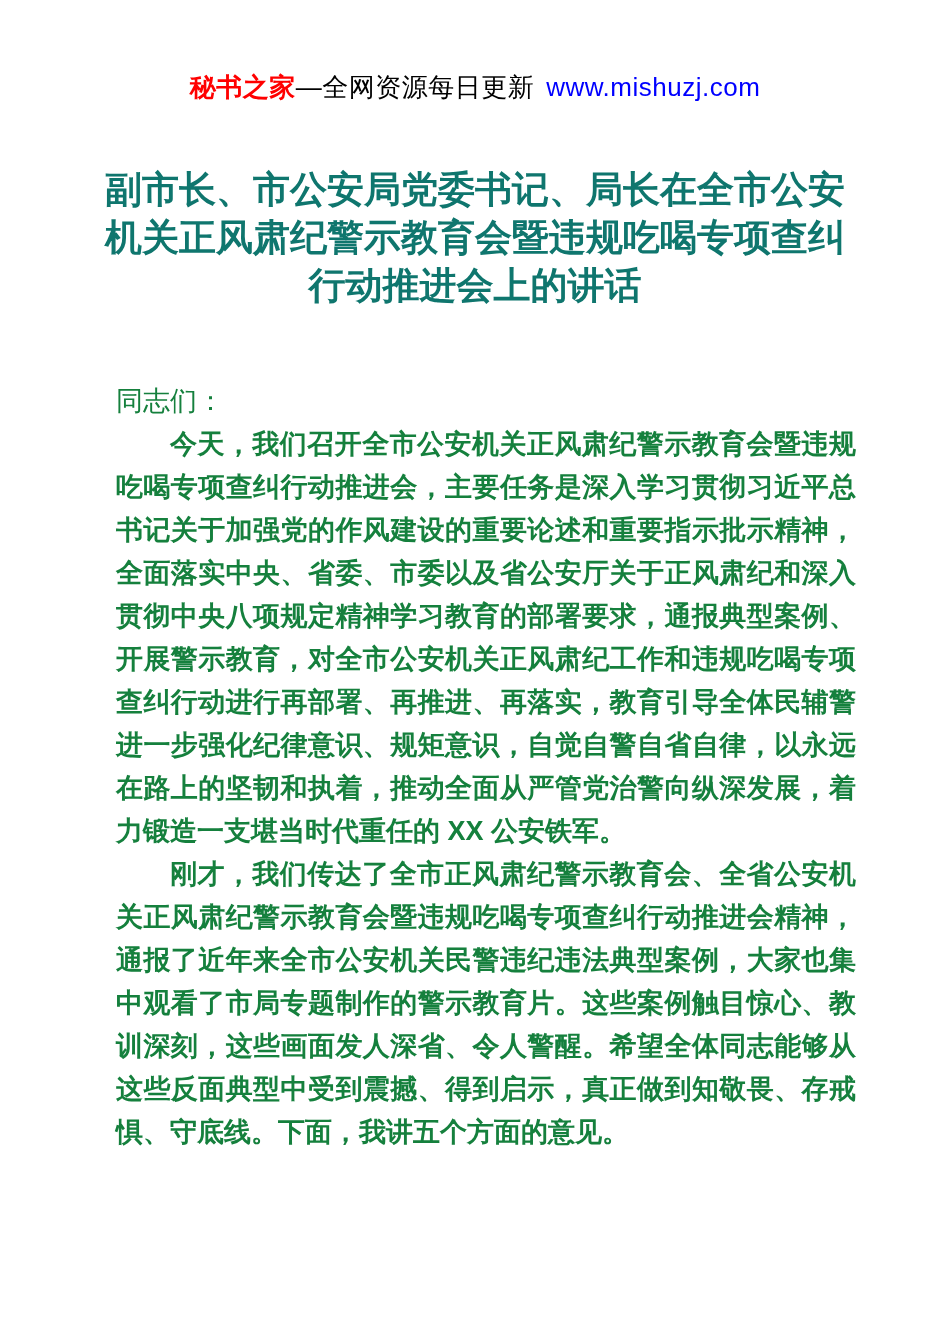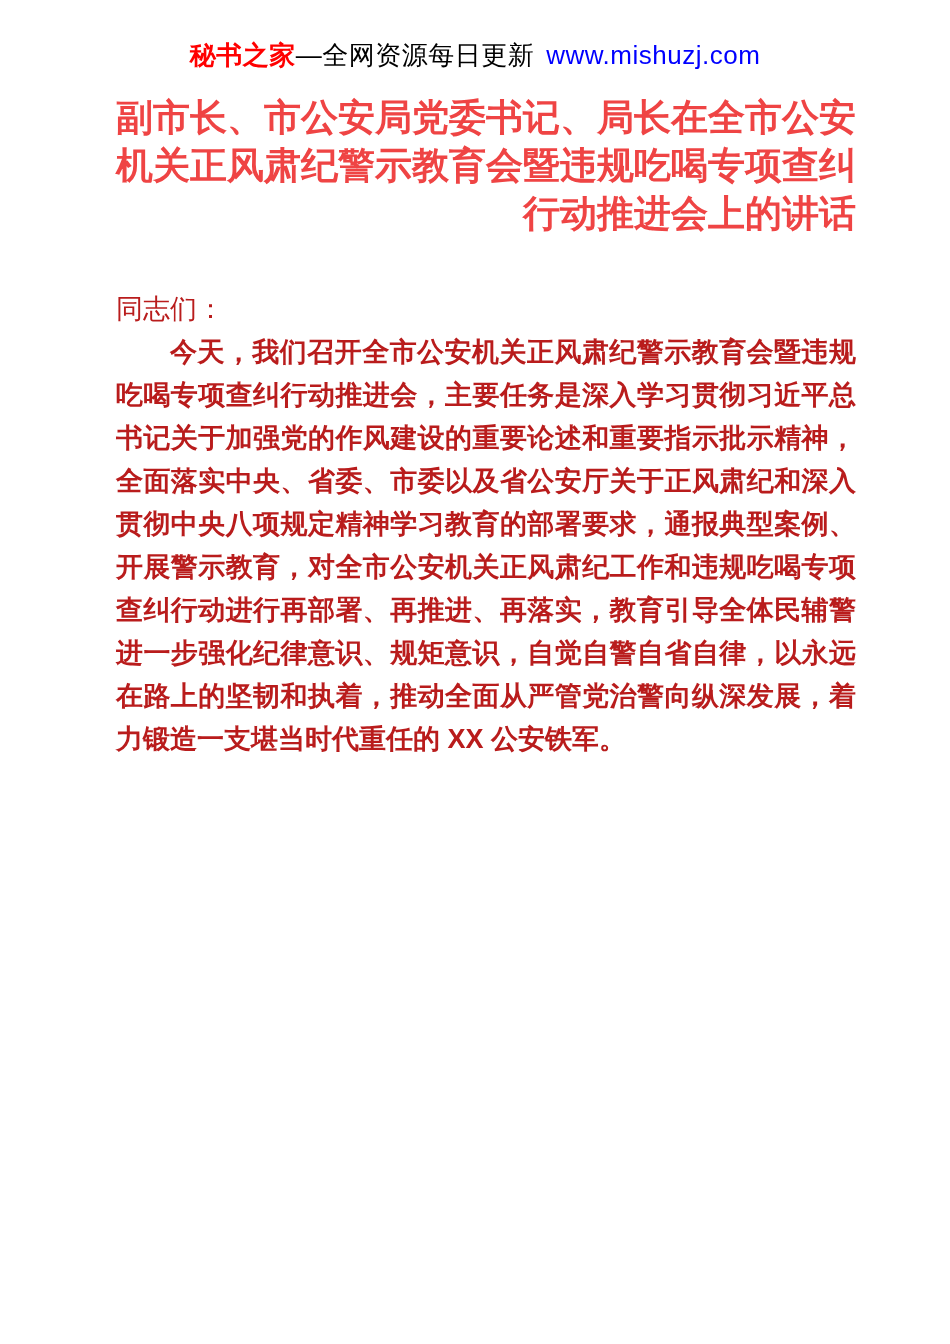--- a/index.html
+++ b/index.html
@@ -10,66 +10,67 @@
     position: relative;
     width: 950px;
     height: 1344px;
     margin: 0 auto;
     background: #ffffff;
     color: #000000;
     overflow: hidden;
   }
 
   .site-header {
-    padding-top: 40px;
+    padding-top: 72px;
     text-align: center;
     font-size: 26px;
     line-height: 30px;
     white-space: nowrap;
     letter-spacing: 0.5px;
   }
   .site-header .brand { font-weight: bold; }
   .site-header .dash { color: #000000; }
   .site-header .tagline { color: #000000; }
   .site-header .url {
     margin-left: 12px;
     text-decoration: none;
     cursor: pointer;
   }
 
   .doc-title {
     width: 762px;
-    margin: 24px auto 0 auto;
+    margin: 64px auto 0 auto;
     font-size: 37px;
     font-weight: bold;
     line-height: 48px;
-    text-align: right;
-    color: #ef4444;
+    text-align: center;
+    color: #0f766e;
   }
 
   .doc-body {
     width: 740px;
-    margin: 50px 0 0 116px;
+    margin: 70px 0 0 116px;
     font-size: 27px;
     line-height: 43px;
     text-align: justify;
-    color: #b91c1c;
+    color: #15803d;
   }
   .doc-body p.salutation { text-indent: 0; }
   .doc-body p.para { text-indent: 2em; font-weight: bold; }
 </style>
 </head>
 <body>
 
 <div class="page" style="background: rgb(255, 255, 255);">
 
   <div class="site-header">
     <span class="brand" style="color: rgb(255, 0, 0);">秘书之家</span><span class="dash">—</span><span class="tagline">全网资源每日更新</span><a class="url" style="color: rgb(0, 0, 255);">www.mishuzj.com</a>
   </div>
 
   <h1 class="doc-title">副市长、市公安局党委书记、局长在全市公安机关正风肃纪警示教育会暨违规吃喝专项查纠行动推进会上的讲话</h1>
 
   <div class="doc-body">
     <p class="salutation">同志们：</p>
     <p class="para">今天，我们召开全市公安机关正风肃纪警示教育会暨违规吃喝专项查纠行动推进会，主要任务是深入学习贯彻习近平总书记关于加强党的作风建设的重要论述和重要指示批示精神，全面落实中央、省委、市委以及省公安厅关于正风肃纪和深入贯彻中央八项规定精神学习教育的部署要求，通报典型案例、开展警示教育，对全市公安机关正风肃纪工作和违规吃喝专项查纠行动进行再部署、再推进、再落实，教育引导全体民辅警进一步强化纪律意识、规矩意识，自觉自警自省自律，以永远在路上的坚韧和执着，推动全面从严管党治警向纵深发展，着力锻造一支堪当时代重任的 XX 公安铁军。</p>
+    <p class="para">刚才，我们传达了全市正风肃纪警示教育会、全省公安机关正风肃纪警示教育会暨违规吃喝专项查纠行动推进会精神，通报了近年来全市公安机关民警违纪违法典型案例，大家也集中观看了市局专题制作的警示教育片。这些案例触目惊心、教训深刻，这些画面发人深省、令人警醒。希望全体同志能够从这些反面典型中受到震撼、得到启示，真正做到知敬畏、存戒惧、守底线。下面，我讲五个方面的意见。</p>
   </div>
 
 </div>
 
 </body></html>

